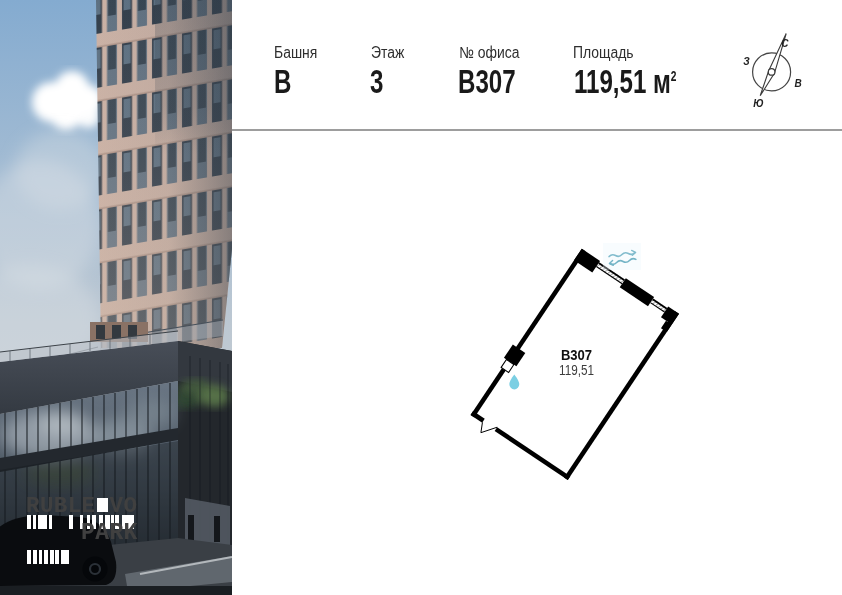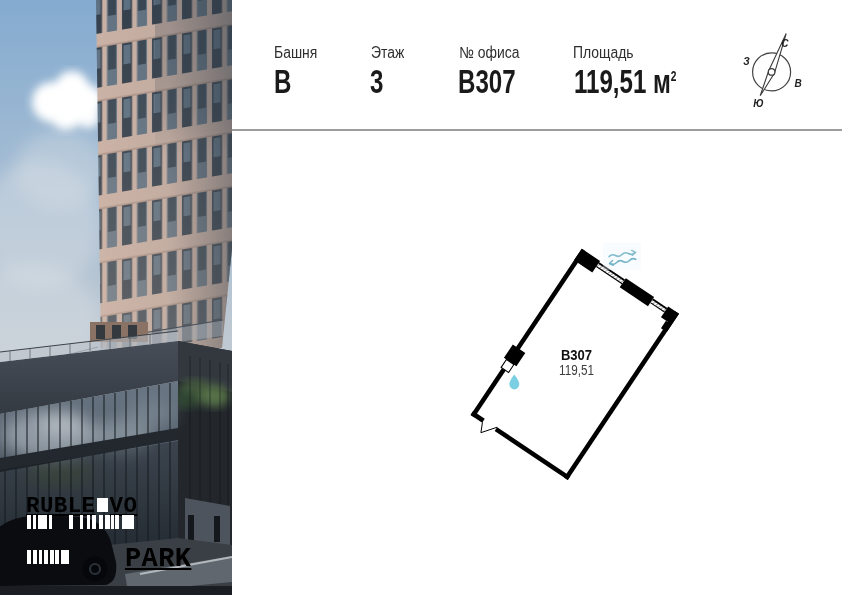--- a/index.html
+++ b/index.html
@@ -1,19 +1,19 @@
 <!DOCTYPE html>
 <html><head>
 <meta charset="utf-8">
 <style>
   html,body{margin:0;padding:0;background:#fff;font-family:"Liberation Sans",sans-serif;}
   #page{position:relative;width:842px;height:595px;overflow:hidden;background:#fff;}
   .lab{position:absolute;font-size:16px;line-height:1;color:#2e2e2e;transform:scaleX(.87);transform-origin:0 0;white-space:nowrap;}
   .val{position:absolute;font-size:33px;line-height:1;font-weight:700;color:#1a1a1a;transform:scaleX(.73);transform-origin:0 0;white-space:nowrap;}
-  .logo{position:absolute;color:#000000;font-family:"Liberation Mono",monospace;font-weight:700;white-space:nowrap;text-decoration:underline;}
+  .logo{position:absolute;color:#404040;font-family:"Liberation Mono",monospace;font-weight:700;white-space:nowrap;}
 </style>
 </head>
 <body>
 <div id="page">
 
 <svg width="232" height="595" style="position:absolute;left:0;top:0" viewBox="0 0 232 595">
   <defs>
     <linearGradient id="sky" x1="0" y1="0" x2="0" y2="1">
       <stop offset="0" stop-color="#84abd0"></stop>
       <stop offset=".3" stop-color="#a4bcd3"></stop>
@@ -207,21 +207,21 @@
 
 <div style="position:absolute;left:0;top:550px;height:14px;">
   <div style="position:absolute;background:#fff;height:14px;left:27.3px;width:4px"></div>
   <div style="position:absolute;background:#fff;height:14px;left:33px;width:3.8px"></div>
   <div style="position:absolute;background:#fff;height:14px;left:38.6px;width:3.8px"></div>
   <div style="position:absolute;background:#fff;height:14px;left:44.2px;width:3.8px"></div>
   <div style="position:absolute;background:#fff;height:14px;left:49.8px;width:3.8px"></div>
   <div style="position:absolute;background:#fff;height:14px;left:55.4px;width:3.8px"></div>
   <div style="position:absolute;background:#fff;height:14px;left:61px;width:8px"></div>
 </div>
-<div class="logo" style="left:81px;top:544px;font-size:27px;letter-spacing:.4px;margin-left:44px;">PARK</div>
+<div class="logo" style="left:81px;top:520px;font-size:23px;letter-spacing:.4px;">PARK</div>
 
 <div class="lab" style="left:274px;top:44.5px;">Башня</div>
 
 <div class="lab" style="left:371px;top:44.5px;">Этаж</div>
 
 <div class="lab" style="left:459px;top:44.5px;">№ офиса</div>
 
 <div class="lab" style="left:573px;top:44.5px;">Площадь</div>
 
 <div class="val" style="left:273.5px;top:65px;">B</div>

